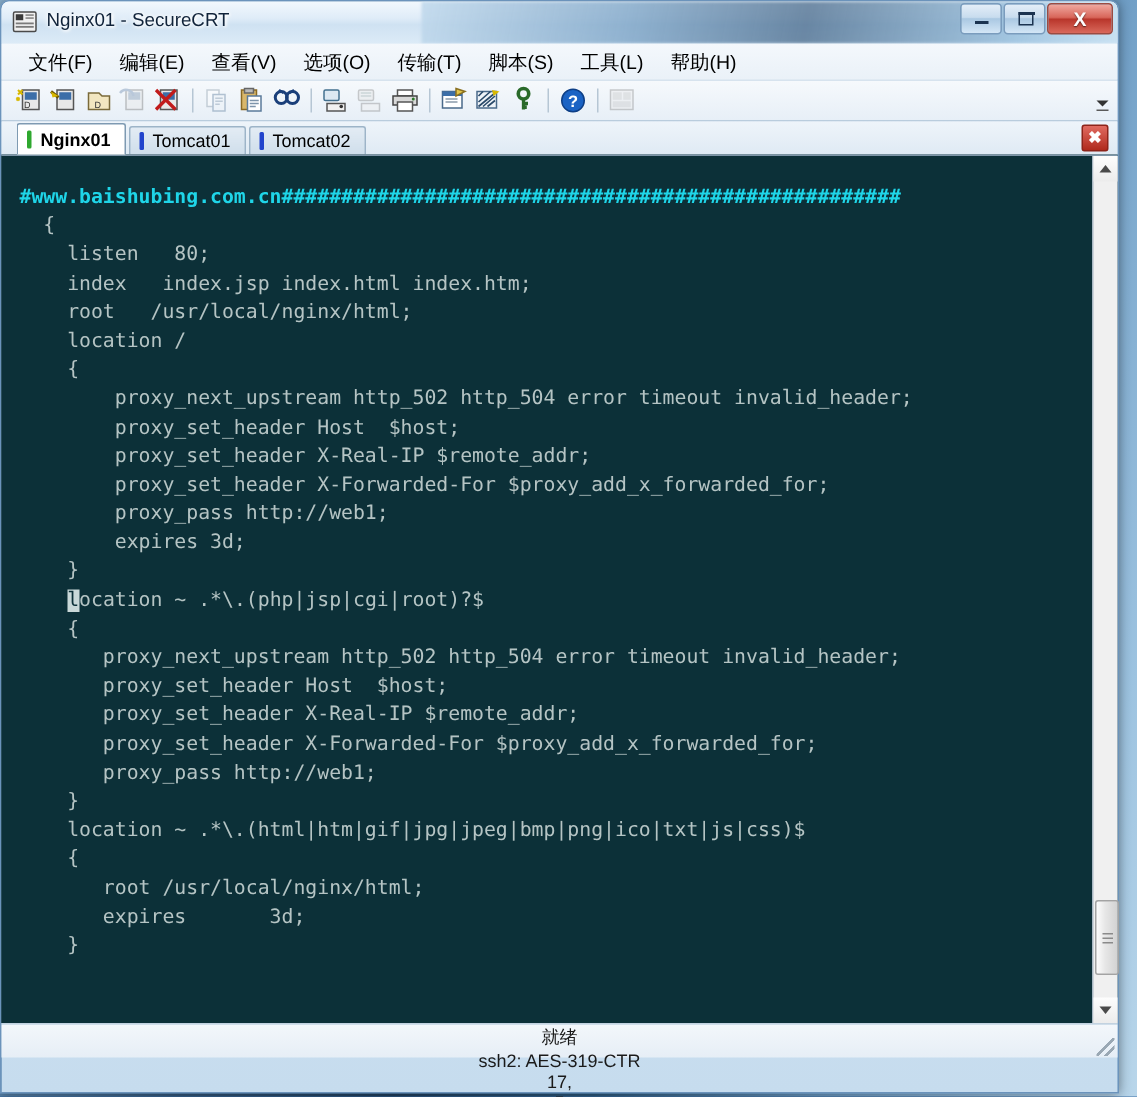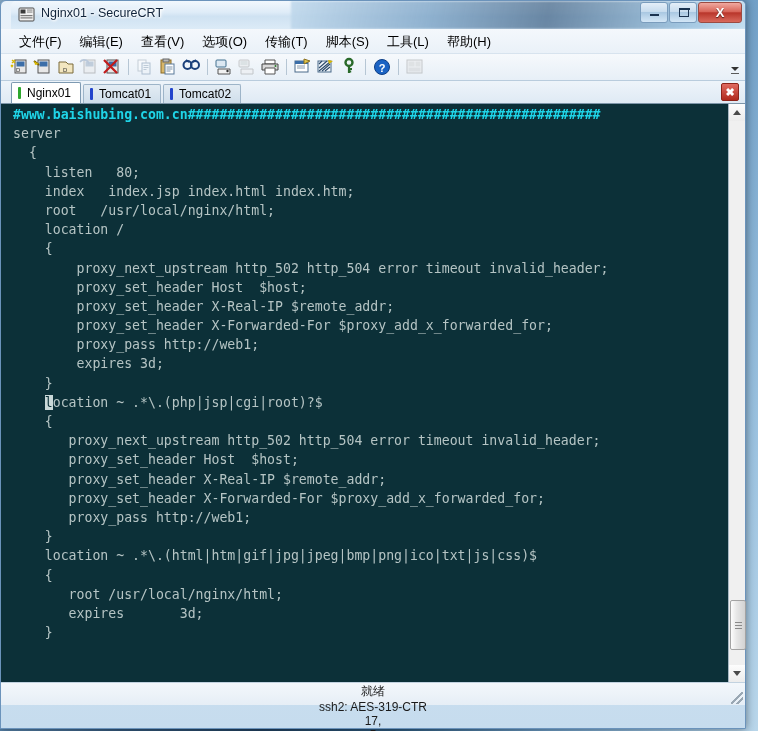--- a/index.html
+++ b/index.html
@@ -22,21 +22,20 @@
     border-radius:6px 6px 0 0;
     box-shadow:0 0 8px rgba(0,0,0,.45);
     box-sizing:border-box;
   }
   
   #titlebar{
     position:relative;height:28px;
     background:linear-gradient(180deg,#f2f8fd 0%,#dfecf8 40%,#cfe2f2 55%,#dcebf7 100%);
     border-radius:5px 5px 0 0;
     overflow:hidden;
-    margin-left:10px;
   }
   #titlebar .glass-blur{
     position:absolute;left:280px;top:0;width:466px;height:28px;
     background:linear-gradient(100deg,rgba(190,215,235,.85),rgba(120,160,195,.75) 30%,rgba(60,95,130,.7) 55%,rgba(150,190,220,.8) 85%,rgba(200,225,242,.9));
     filter:blur(1px);
   }
   #app-icon{
     position:absolute;left:7px;top:5px;width:17px;height:17px;
   }
   #title-text{
@@ -95,38 +94,38 @@
   }
   .tab{
     height:19px;display:flex;align-items:center;padding:0 9px 0 6px;
     font-size:12px;color:#000;cursor:pointer;
     border:1px solid #9db4c8;border-bottom:none;border-radius:2px 2px 0 0;
     background:linear-gradient(180deg,#e3ecf4,#cfdeeb);
     margin-right:2px;box-sizing:border-box;position:relative;
   }
   .tab.active{
     background:#ffffff;height:21px;border-color:#7e9ab2;
-    font-weight:normal;z-index:3;
+    font-weight:bold;z-index:3;
   }
   .tab .tmark{width:3px;height:12px;margin-right:6px;border-radius:1px;}
   #tab-close{
     position:absolute;right:6px;top:2px;width:16px;height:16px;
     background:linear-gradient(180deg,#e06a60,#b02a1d);
     border:1px solid #8d241a;border-radius:2px;cursor:pointer;
     display:flex;align-items:center;justify-content:center;
     color:#fff;font-size:11px;font-weight:bold;line-height:1;
   }
   
   #termwrap{
     position:relative;height:578px;display:flex;
     background:#0c3038;border-top:1px solid #7d95a8;
   }
   #term{
     flex:1;background:#0c3038;overflow:hidden;position:relative;
-    padding:1px 0 0 12px;box-sizing:border-box;
+    padding:18px 0 0 12px;box-sizing:border-box;
   }
   .tline{
     font-family:"DejaVu Sans Mono","Liberation Mono",monospace;
     font-size:13.2px;line-height:19.2px;height:19.2px;
     white-space:pre;color:#b6c6c6;letter-spacing:0px;
   }
   .c-cyan{color:#1fd5e8;font-weight:bold;}
   .c-grey{color:#b5c4c4;}
   .cursor{background:#c9d8d8;color:#0c3038;}
   #vim-status{
@@ -370,21 +369,20 @@
     </div>
     <div id="tab-close">
       <span>✖</span>
     </div>
   </div>
 
   <div id="termwrap">
     <div id="term">
       <div id="term-lines">
           <div class="tline"><span class="c-cyan">#www.baishubing.com.cn####################################################</span></div>
-          <div class="tline"><span class="c-grey">server</span></div>
           <div class="tline"><span class="c-grey">  {</span></div>
           <div class="tline"><span class="c-grey">    listen   80;</span></div>
           <div class="tline"><span class="c-grey">    index   index.jsp index.html index.htm;</span></div>
           <div class="tline"><span class="c-grey">    root   /usr/local/nginx/html;</span></div>
           <div class="tline"><span class="c-grey">    location /</span></div>
           <div class="tline"><span class="c-grey">    {</span></div>
           <div class="tline"><span class="c-grey">        proxy_next_upstream http_502 http_504 error timeout invalid_header;</span></div>
           <div class="tline"><span class="c-grey">        proxy_set_header Host  $host;</span></div>
           <div class="tline"><span class="c-grey">        proxy_set_header X-Real-IP $remote_addr;</span></div>
           <div class="tline"><span class="c-grey">        proxy_set_header X-Forwarded-For $proxy_add_x_forwarded_for;</span></div>

